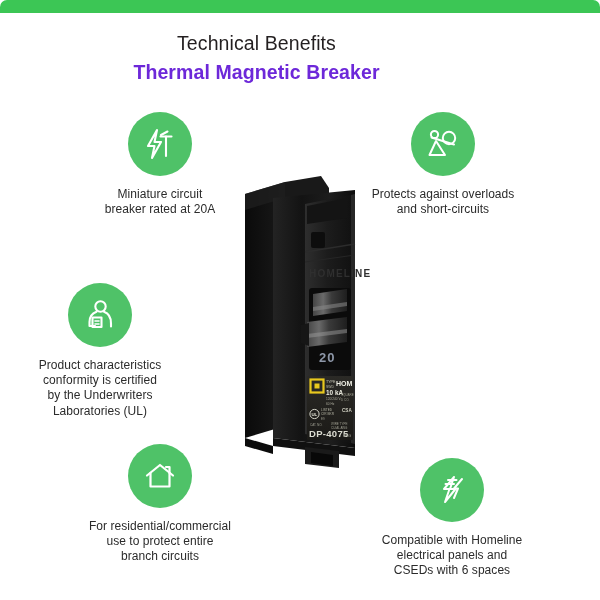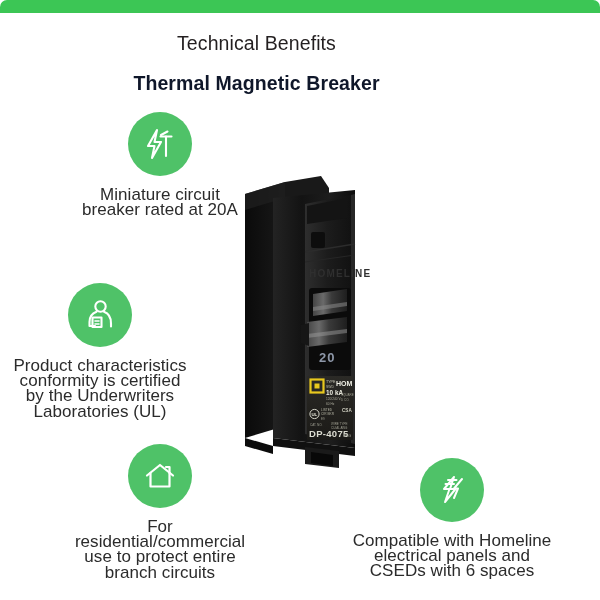--- a/index.html
+++ b/index.html
@@ -43,25 +43,25 @@
   }
   .title-light {
     font-size: 19.5px;
     color: #231f20;
     font-weight: 400;
     letter-spacing: 0.1px;
     line-height: 26px;
   }
   .title-bold {
     font-size: 19.5px;
-    color: #0f172a;
+    color: #6d28d9;
     font-weight: bold;
     letter-spacing: 0.1px;
     line-height: 26px;
-    margin-top: 14px;
+    margin-top: 3px;
   }
 
   
   .benefit {
     position: absolute;
     text-align: center;
   }
   .circle {
     width: 64px;
     height: 64px;
@@ -70,21 +70,21 @@
     margin: 0 auto;
     display: flex;
     align-items: center;
     justify-content: center;
   }
   .circle svg {
     display: block;
   }
   .benefit-text {
     margin-top: 11px;
-    font-size: 17px;
+    font-size: 12px;
     line-height: 15.2px;
     color: #2b2b2b;
     letter-spacing: 0.05px;
     white-space: pre-line;
   }
 
   
   #b-topleft   { left: 65px;  top: 112px; width: 190px; }
   #b-topright  { left: 348px; top: 112px; width: 190px; }
   #b-midleft   { left: 5px;   top: 283px; width: 190px; }
@@ -123,20 +123,34 @@
           <path d="M20.5 12.5 L31.5 12.5" fill="none" stroke="#ffffff" stroke-width="2.1" stroke-linecap="round"></path>
           <path d="M26 12.5 L26 32" fill="none" stroke="#ffffff" stroke-width="2.1" stroke-linecap="round"></path>
           <path d="M21 11 L27.5 7.5" fill="none" stroke="#ffffff" stroke-width="2.1" stroke-linecap="round"></path>
         </svg>
       </span>
     </div>
     <div class="benefit-text">Miniature circuit
 breaker rated at 20A</div>
   </div>
 
+  <div class="benefit" id="b-topright">
+    <div class="circle">
+      <span>
+        <svg width="40" height="40" viewBox="0 0 40 40">
+          <circle cx="11.5" cy="10.5" r="3.6" fill="none" stroke="#ffffff" stroke-width="2"></circle>
+          <circle cx="26" cy="14" r="6.2" fill="none" stroke="#ffffff" stroke-width="2"></circle>
+          <path d="M8.5 13.5 L31 20.5" fill="none" stroke="#ffffff" stroke-width="2" stroke-linecap="round"></path>
+          <path d="M13 17 L6.5 31 L22 31 Z" fill="none" stroke="#ffffff" stroke-width="2" stroke-linejoin="round"></path>
+        </svg>
+      </span>
+    </div>
+    <div class="benefit-text">Protects against overloads
+and short-circuits</div>
+  </div>
 
   <div class="benefit" id="b-midleft">
     <div class="circle">
       <span>
         <svg width="40" height="40" viewBox="0 0 40 40">
           <circle cx="20.5" cy="11.5" r="5.2" fill="none" stroke="#ffffff" stroke-width="2.1"></circle>
           <path d="M16.5 16.8 C12 18.5 9.5 22 9.5 27 L9.5 31 L15 31" fill="none" stroke="#ffffff" stroke-width="2.1" stroke-linejoin="round" stroke-linecap="round"></path>
           <path d="M24 16.8 C29 18.5 31 23 31 28.5 L31 31.5" fill="none" stroke="#ffffff" stroke-width="2.1" stroke-linejoin="round" stroke-linecap="round"></path>
           <path d="M12.5 22.5 L21.5 22.5 L21.5 32 L12.5 32 Z" fill="none" stroke="#ffffff" stroke-width="2.1" stroke-linejoin="round"></path>
           <path d="M15 26 L19 26 M15 29 L19 29" fill="none" stroke="#ffffff" stroke-width="1.6" stroke-linecap="round"></path>

